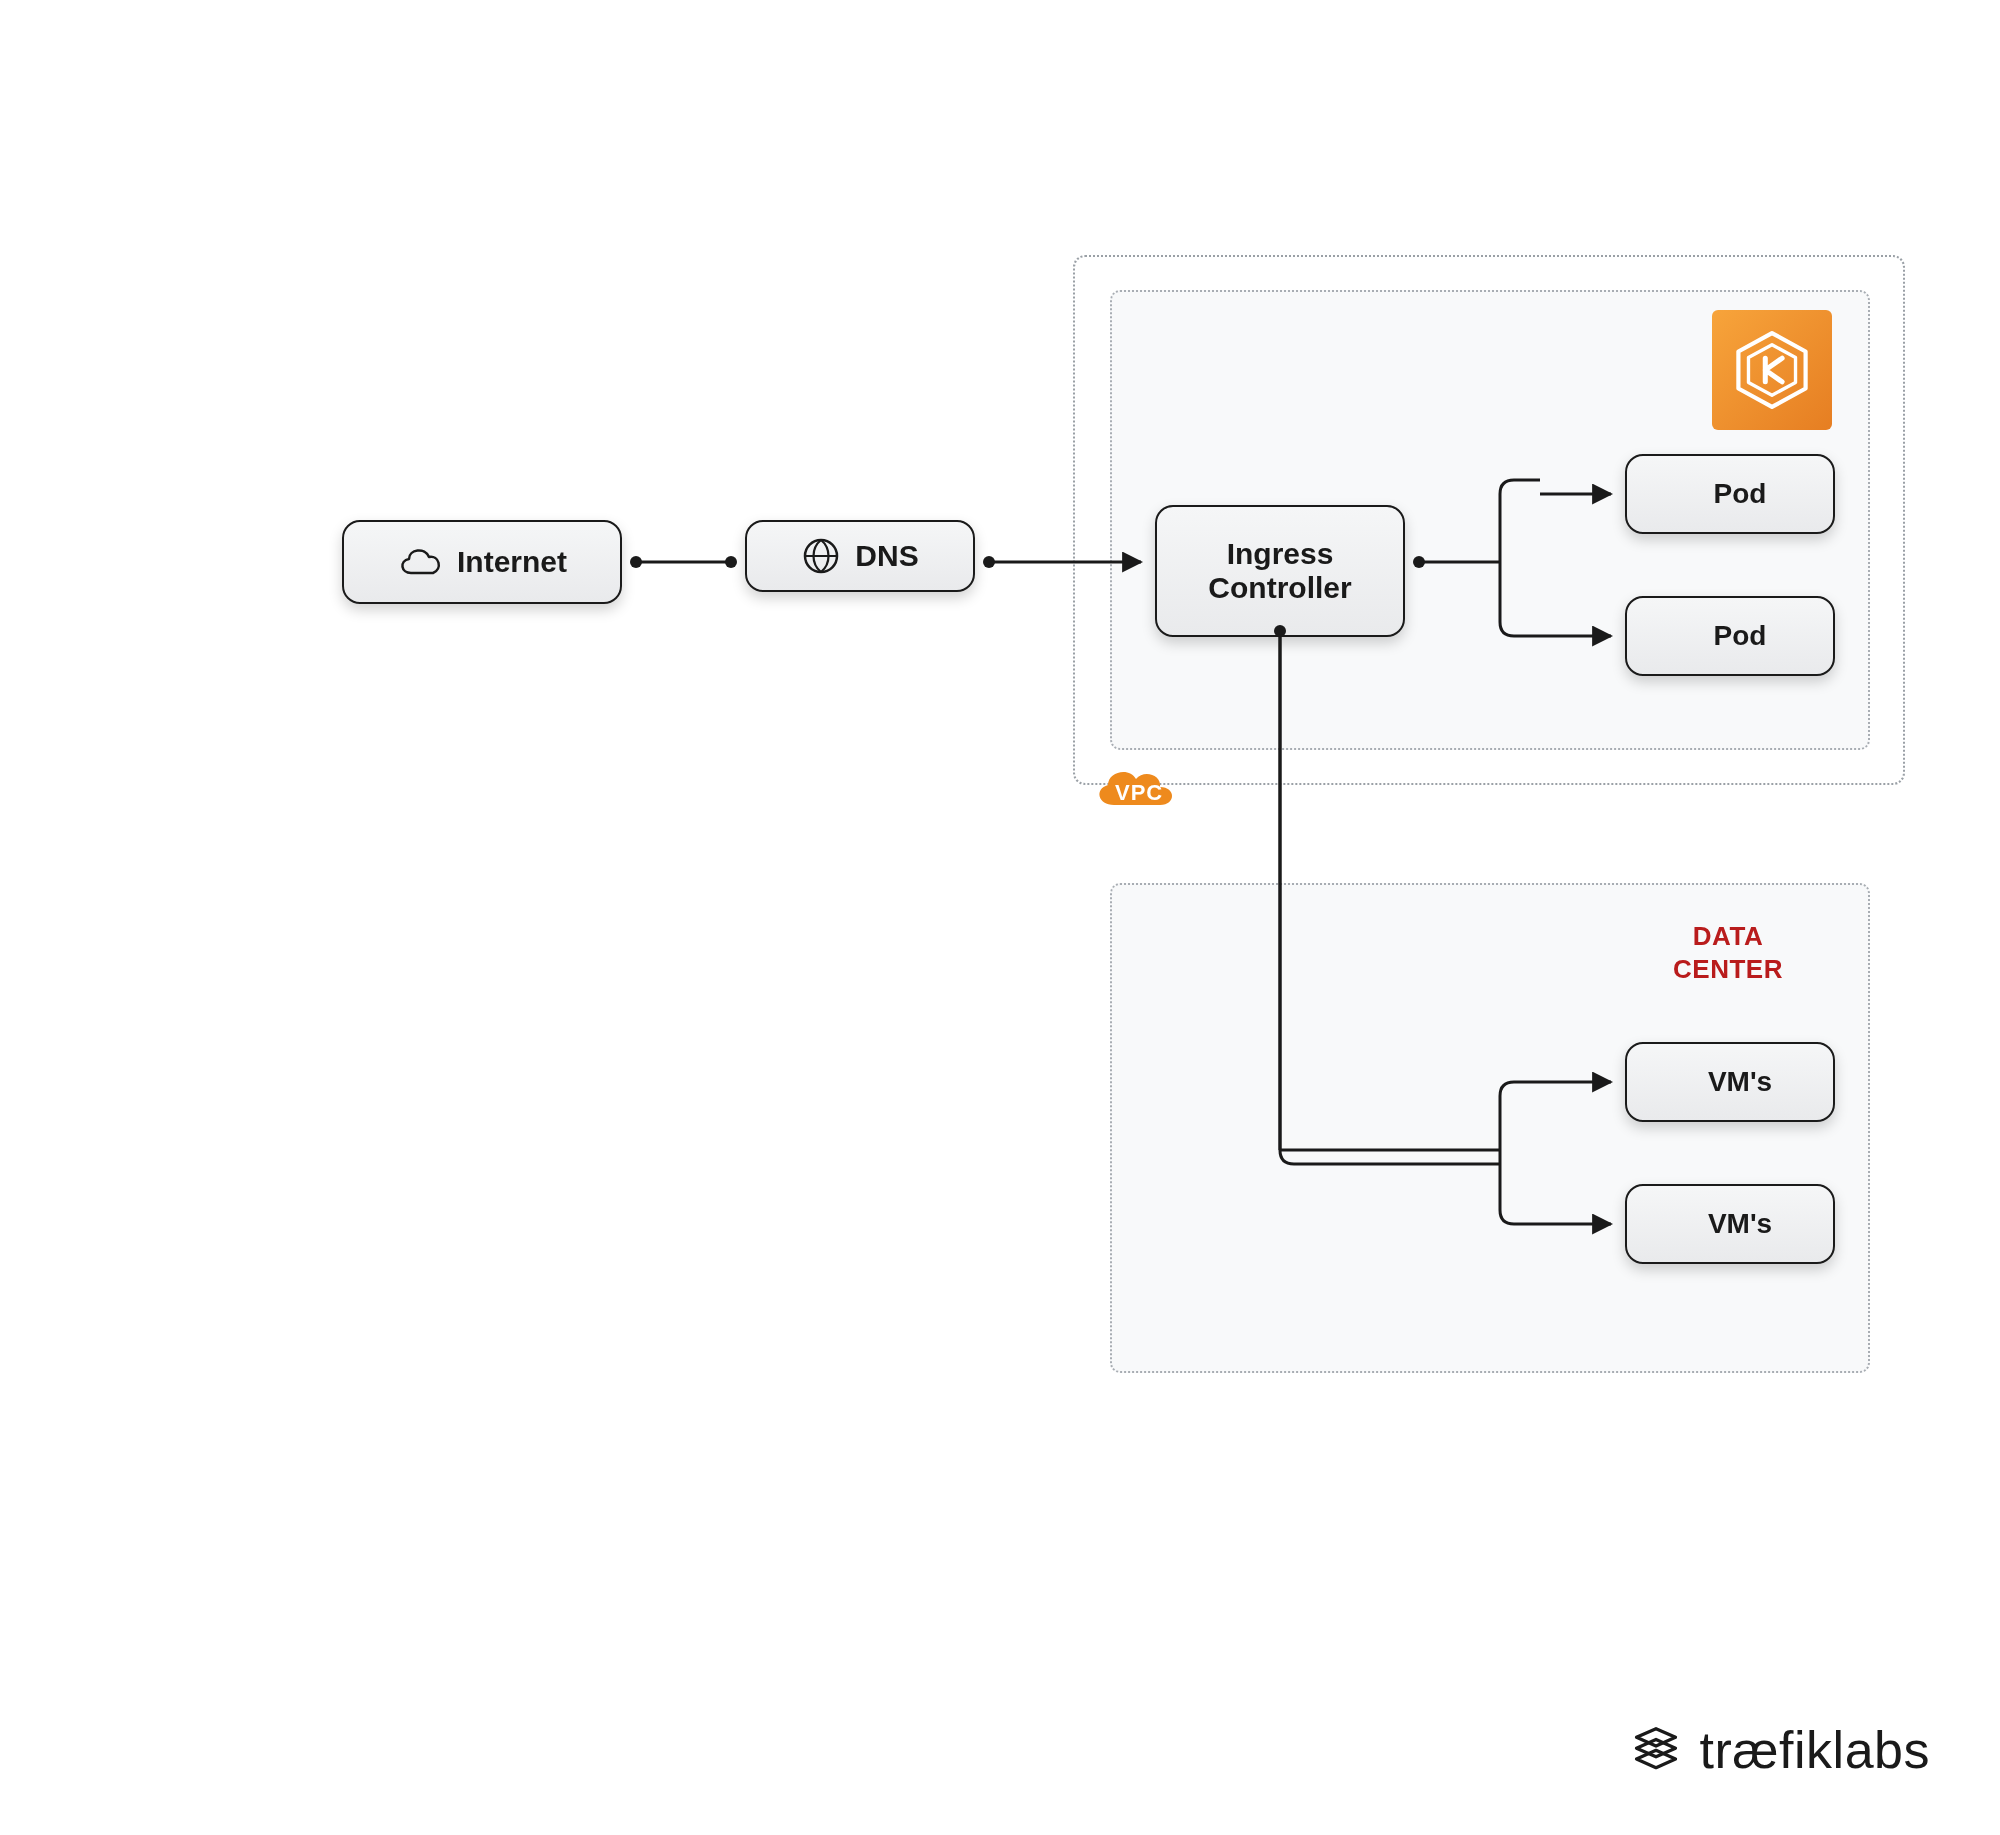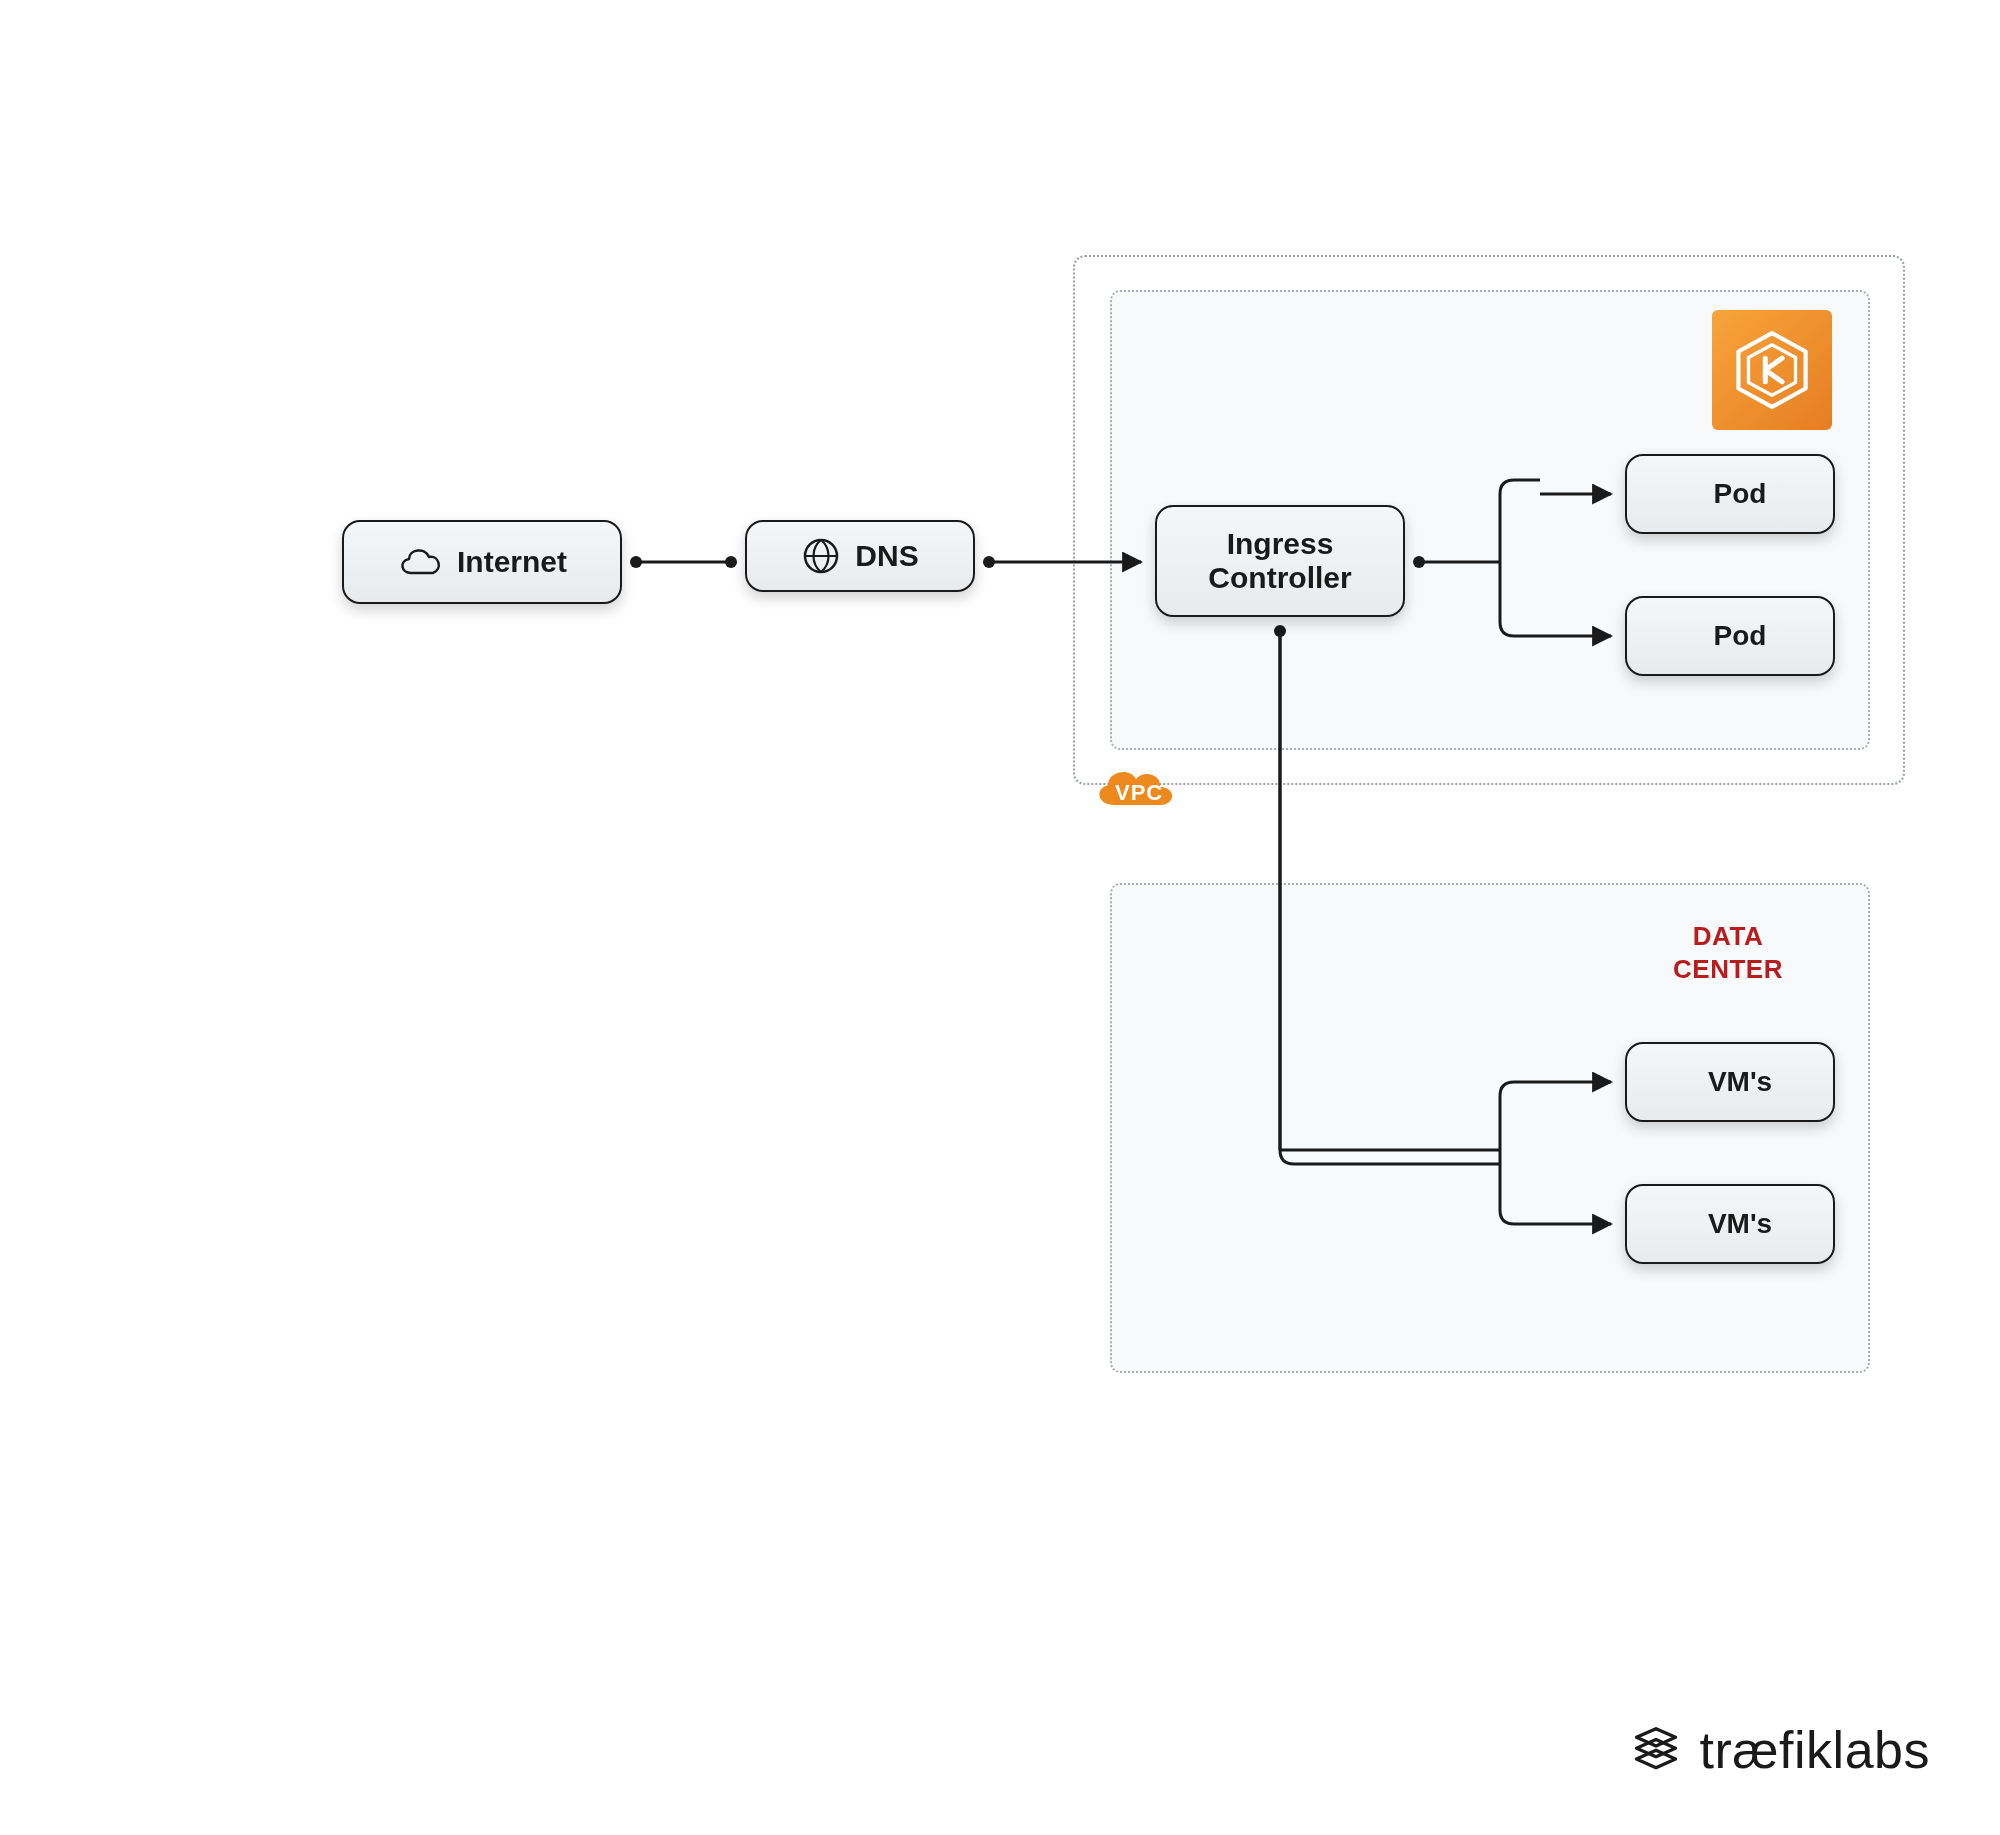--- a/index.html
+++ b/index.html
@@ -121,21 +121,21 @@
 <div class="node" style="left:745px; top:520px; width:230px; height:72px;">
   <span class="icon-slot">
     <svg width="40" height="40" viewBox="0 0 40 40">
       <circle cx="20" cy="20" r="16" fill="none" stroke="#1a1a1a" stroke-width="2.5"></circle>
       <path d="M4 20 H36 M20 4 C10 12 10 28 20 36 M20 4 C30 12 30 28 20 36" fill="none" stroke="#1a1a1a" stroke-width="2.2"></path>
     </svg>
   </span>
   <span class="label">DNS</span>
 </div>
 
-<div class="node" style="left:1155px; top:505px; width:250px; height:112px;">
+<div class="node" style="left:1155px; top:505px; width:250px; height:132px;">
   <span class="label">
     <span>Ingress</span><br>
     <span>Controller</span>
   </span>
 </div>
 
 <div class="node small" style="left:1625px; top:454px; width:210px; height:80px;">
   <span class="label">Pod</span>
 </div>
 

